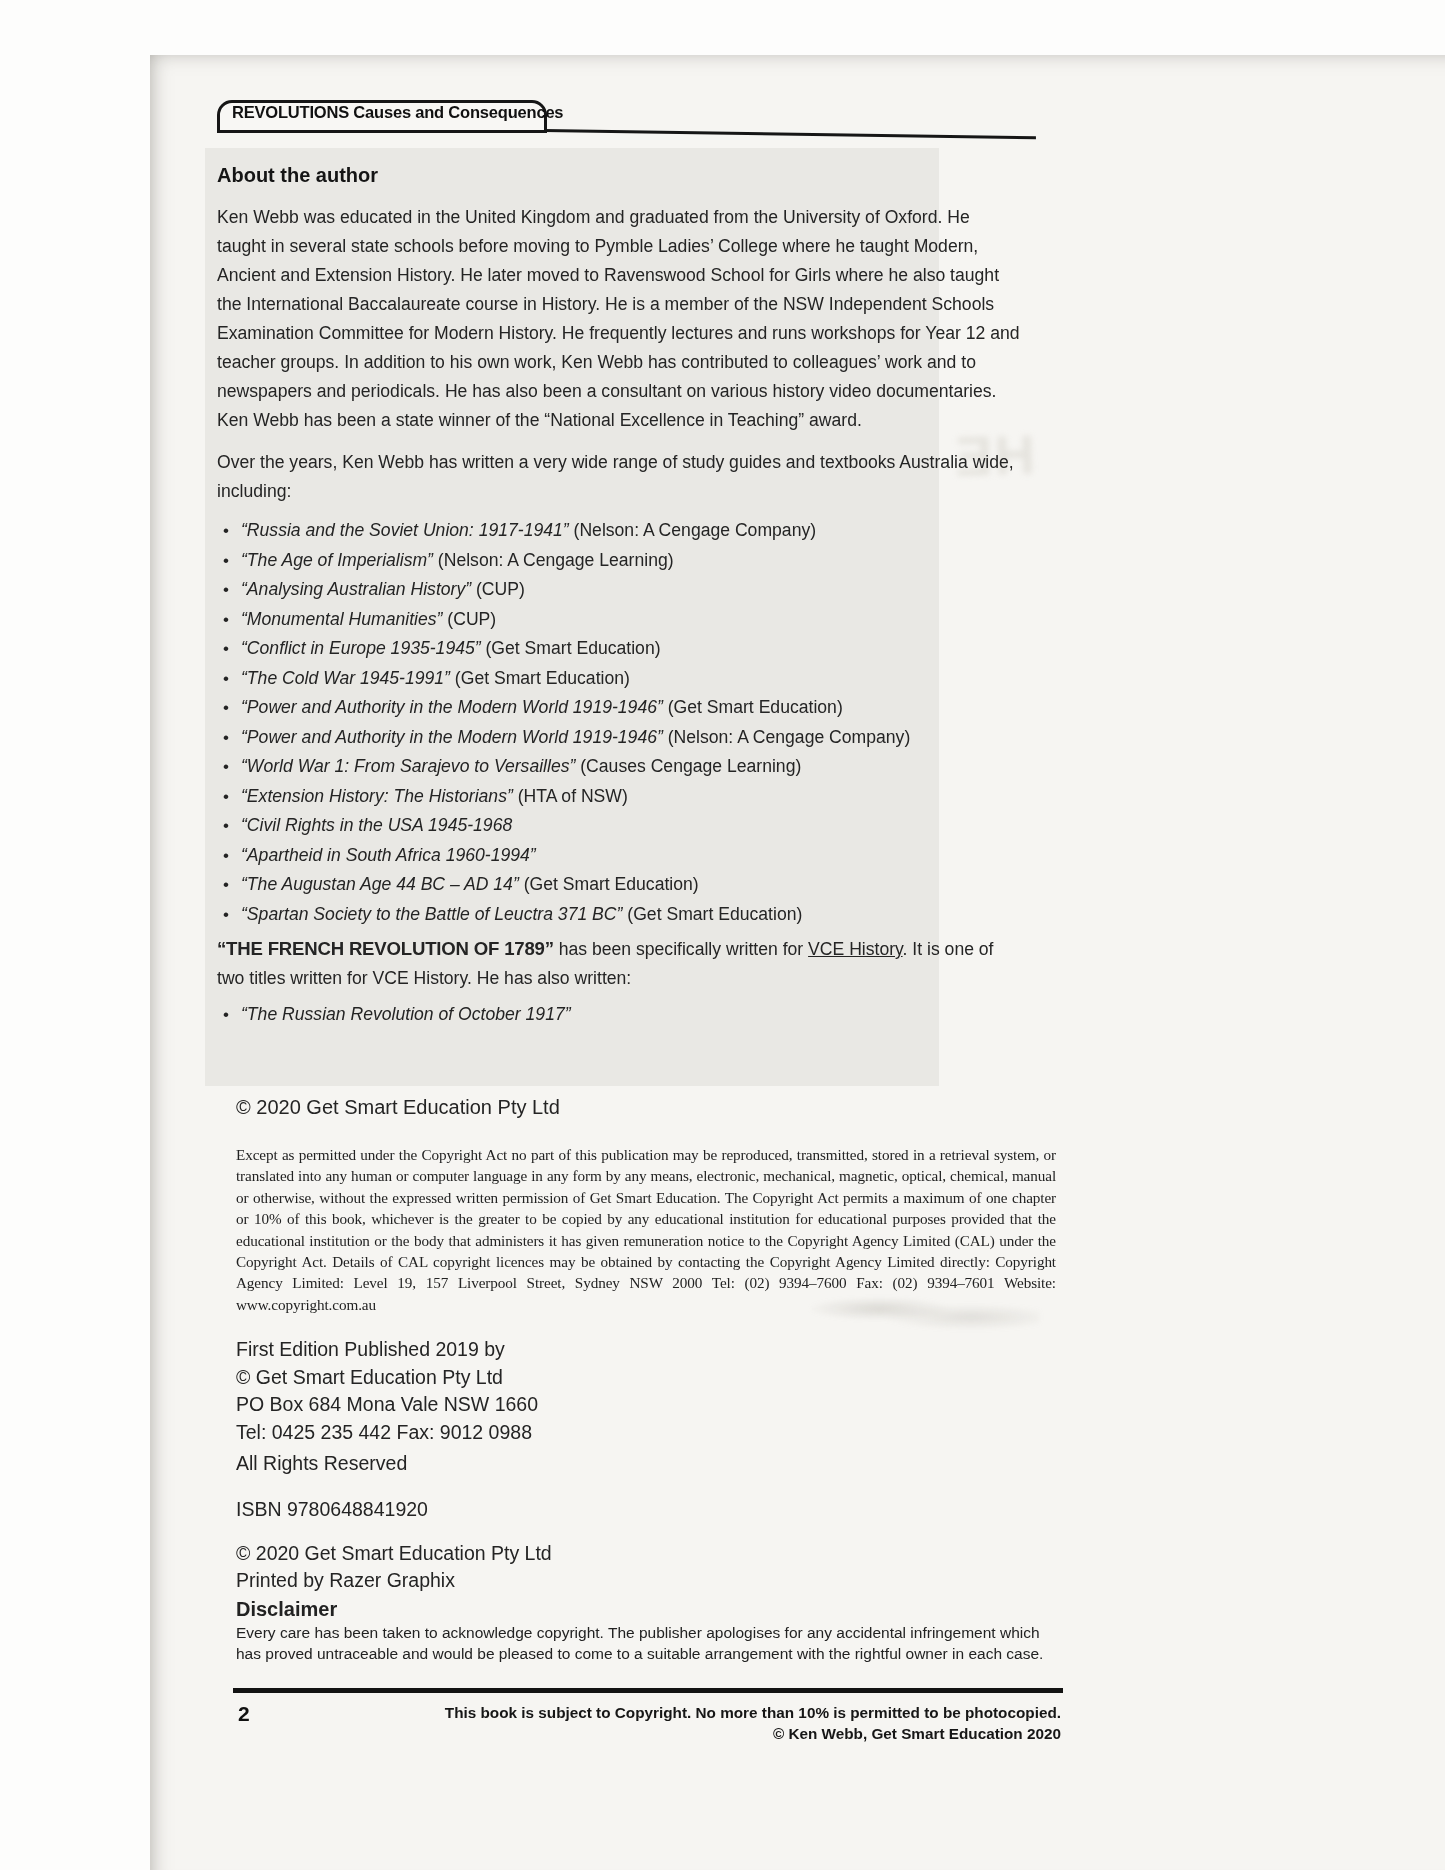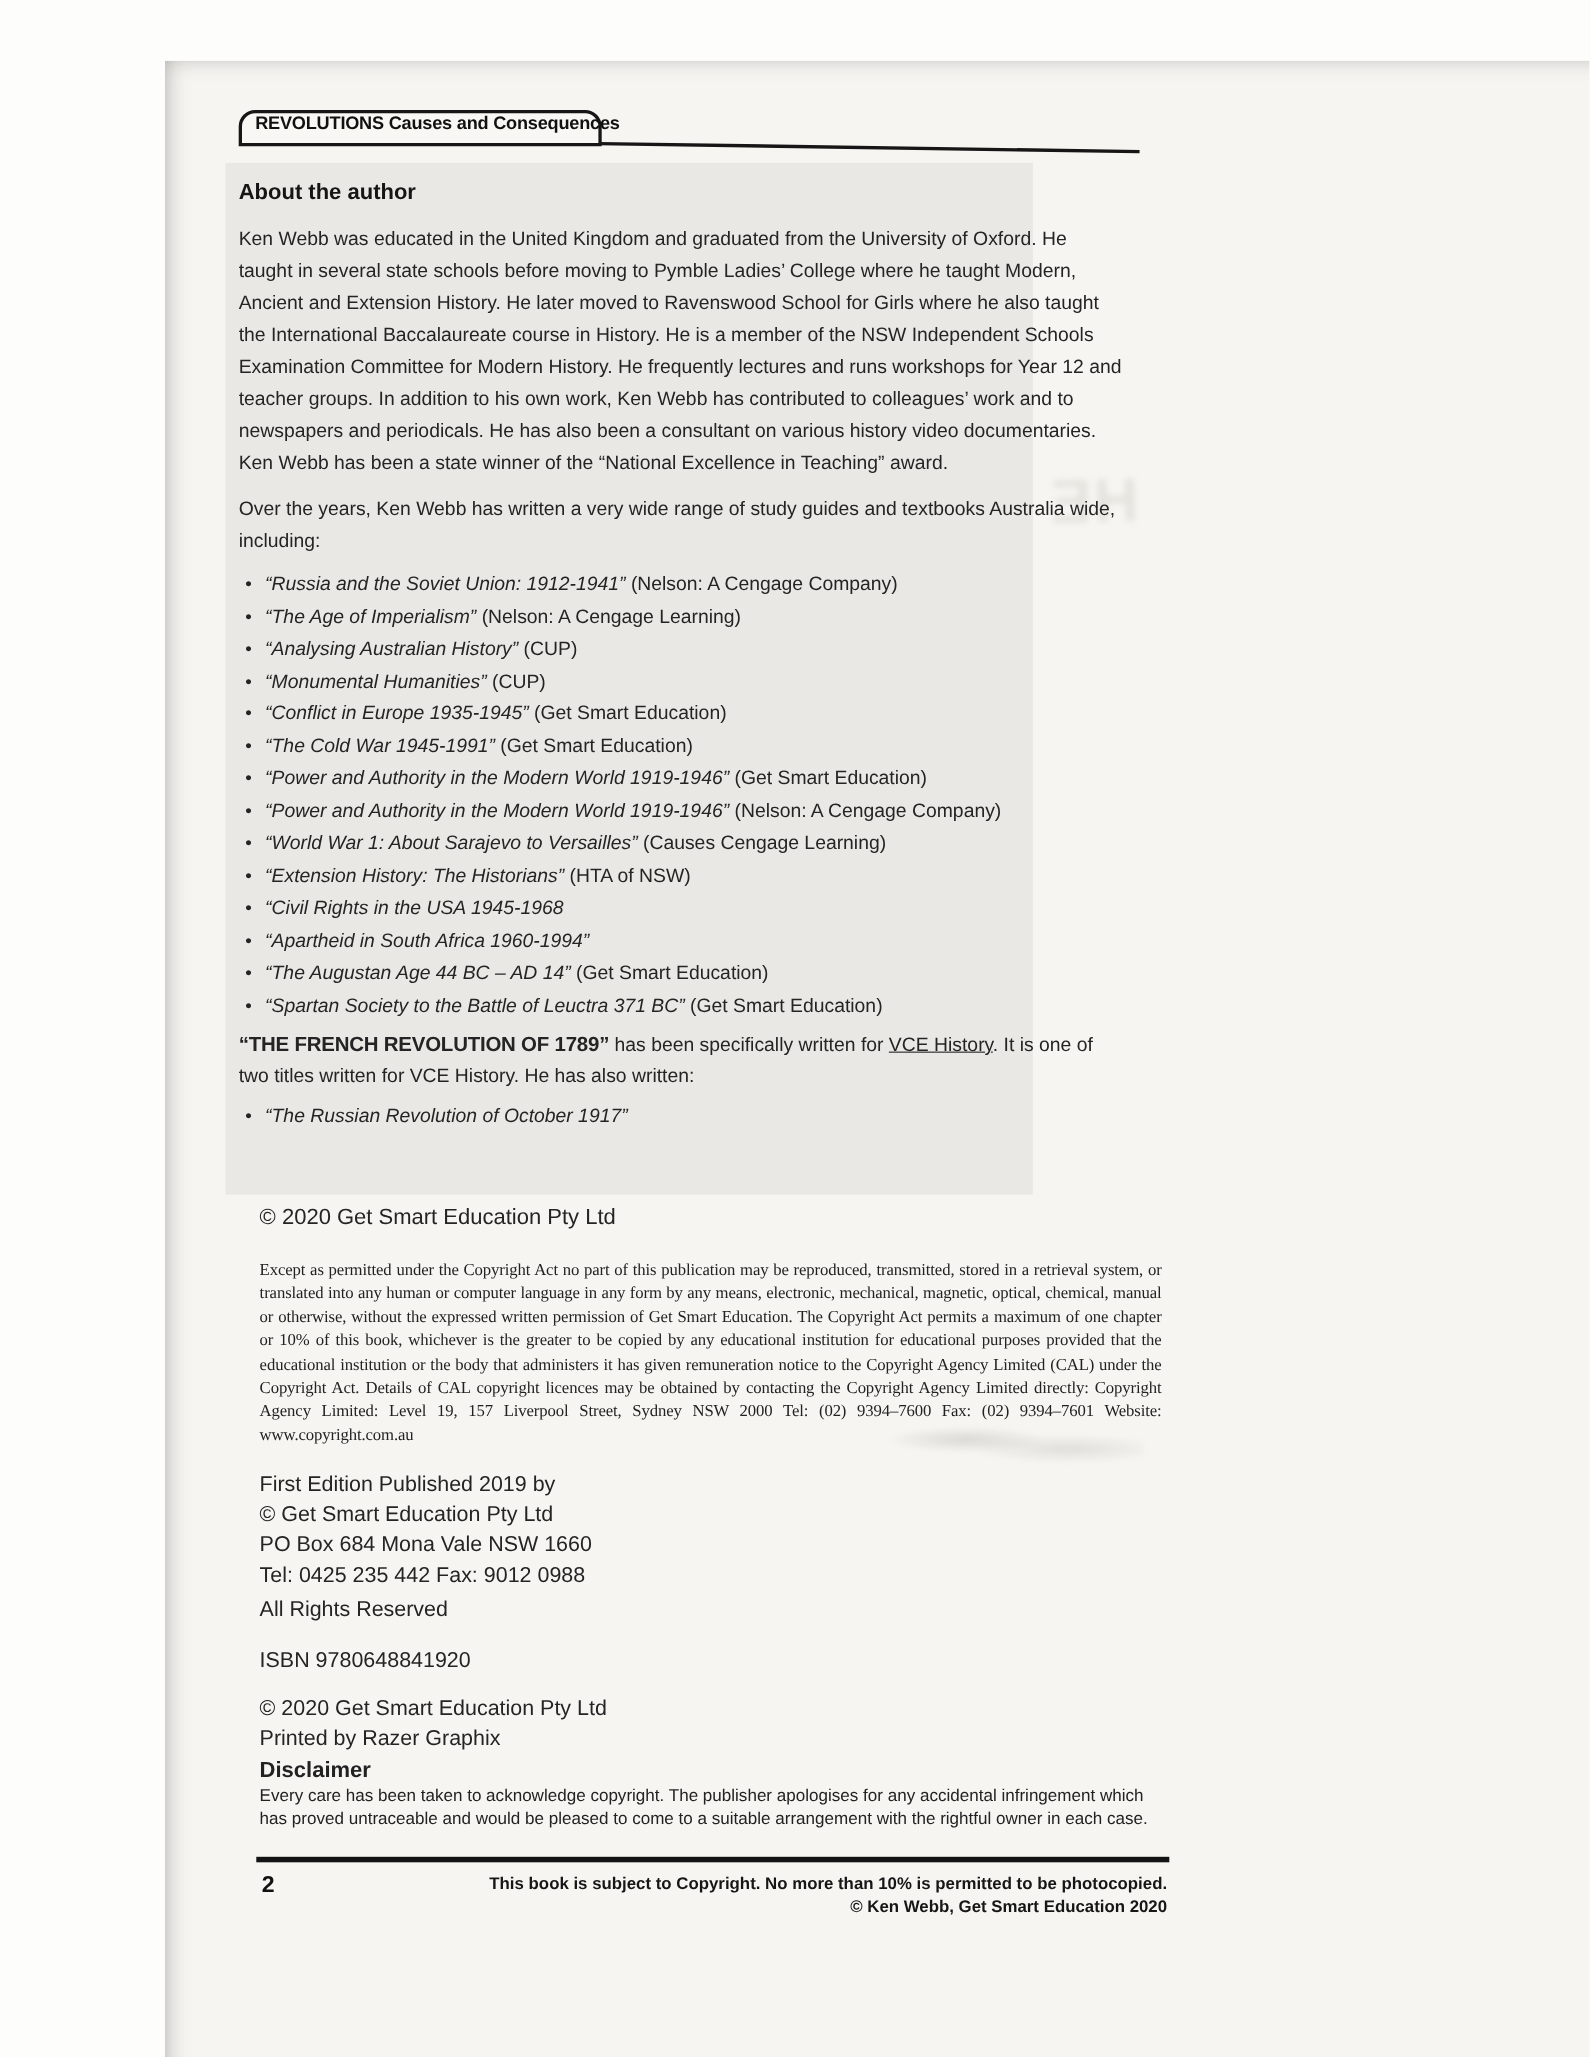--- a/index.html
+++ b/index.html
@@ -128,29 +128,29 @@
     <span>REVOLUTIONS Causes and Consequences</span>
   </div>
   <div class="tab-rule"></div>
 
   <div class="about-box">
     <h2>About the author</h2>
     <p class="body-text">Ken Webb was educated in the United Kingdom and graduated from the University of Oxford. He taught in several state schools before moving to Pymble Ladies’ College where he taught Modern, Ancient and Extension History. He later moved to Ravenswood School for Girls where he also taught the International Baccalaureate course in History. He is a member of the NSW Independent Schools Examination Committee for Modern History. He frequently lectures and runs workshops for Year 12 and teacher groups. In addition to his own work, Ken Webb has contributed to colleagues’ work and to newspapers and periodicals.  He has also been a consultant on various history video documentaries. Ken Webb has been a state winner of the “National Excellence in Teaching” award.</p>
     <p class="body-text">Over the years, Ken Webb has written a very wide range of study guides and textbooks Australia wide, including:</p>
 
     <ul class="book-list">
-      <li><span class="ttl">“Russia and the Soviet Union: 1912-1941”</span><span class="pub"> (Nelson: A Cengage Company)</span></li>
+      <li><span class="ttl">“Russia and the Soviet Union: 1917-1941”</span><span class="pub"> (Nelson: A Cengage Company)</span></li>
       <li><span class="ttl">“The Age of Imperialism”</span><span class="pub"> (Nelson: A Cengage Learning)</span></li>
       <li><span class="ttl">“Analysing Australian History”</span><span class="pub"> (CUP)</span></li>
       <li><span class="ttl">“Monumental Humanities”</span><span class="pub"> (CUP)</span></li>
       <li><span class="ttl">“Conflict in Europe 1935-1945”</span><span class="pub"> (Get Smart Education)</span></li>
       <li><span class="ttl">“The Cold War 1945-1991”</span><span class="pub"> (Get Smart Education)</span></li>
       <li><span class="ttl">“Power and Authority in the Modern World 1919-1946”</span><span class="pub"> (Get Smart Education)</span></li>
       <li><span class="ttl">“Power and Authority in the Modern World 1919-1946”</span><span class="pub"> (Nelson: A Cengage Company)</span></li>
-      <li><span class="ttl">“World War 1: About Sarajevo to Versailles”</span><span class="pub"> (Causes Cengage Learning)</span></li>
+      <li><span class="ttl">“World War 1: From Sarajevo to Versailles”</span><span class="pub"> (Causes Cengage Learning)</span></li>
       <li><span class="ttl">“Extension History: The Historians”</span><span class="pub"> (HTA of NSW)</span></li>
       <li><span class="ttl">“Civil Rights in the USA 1945-1968</span><span class="pub"></span></li>
       <li><span class="ttl">“Apartheid in South Africa 1960-1994”</span><span class="pub"></span></li>
       <li><span class="ttl">“The Augustan Age 44 BC – AD 14”</span><span class="pub"> (Get Smart Education)</span></li>
       <li><span class="ttl">“Spartan Society to the Battle of Leuctra 371 BC”</span><span class="pub"> (Get Smart Education)</span></li>
     </ul>
 
     <p class="body-text french-par"><b>“THE FRENCH REVOLUTION OF 1789”</b><span> has been specifically written for </span><span class="u">VCE History</span><span>. It is one of two titles written for VCE History. He has also written:</span></p>
 
     <ul class="book-list single">

